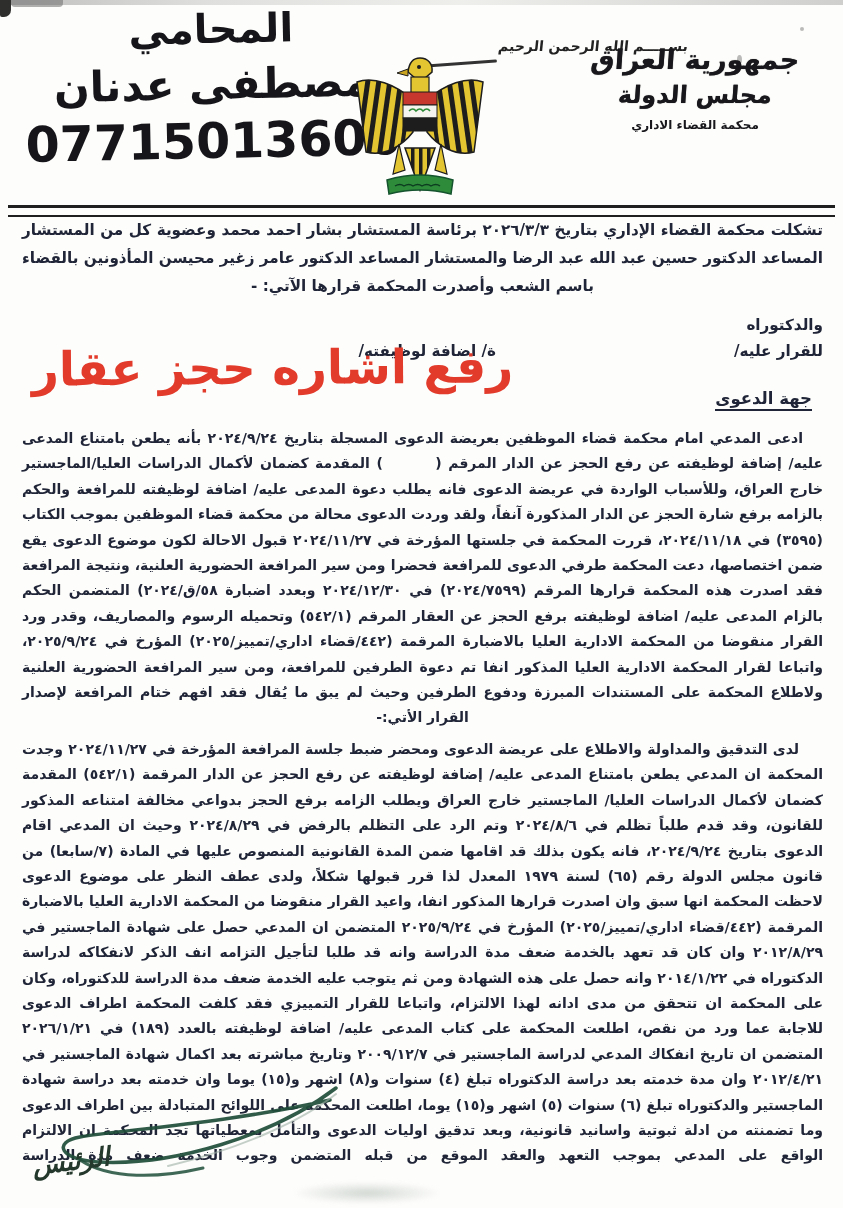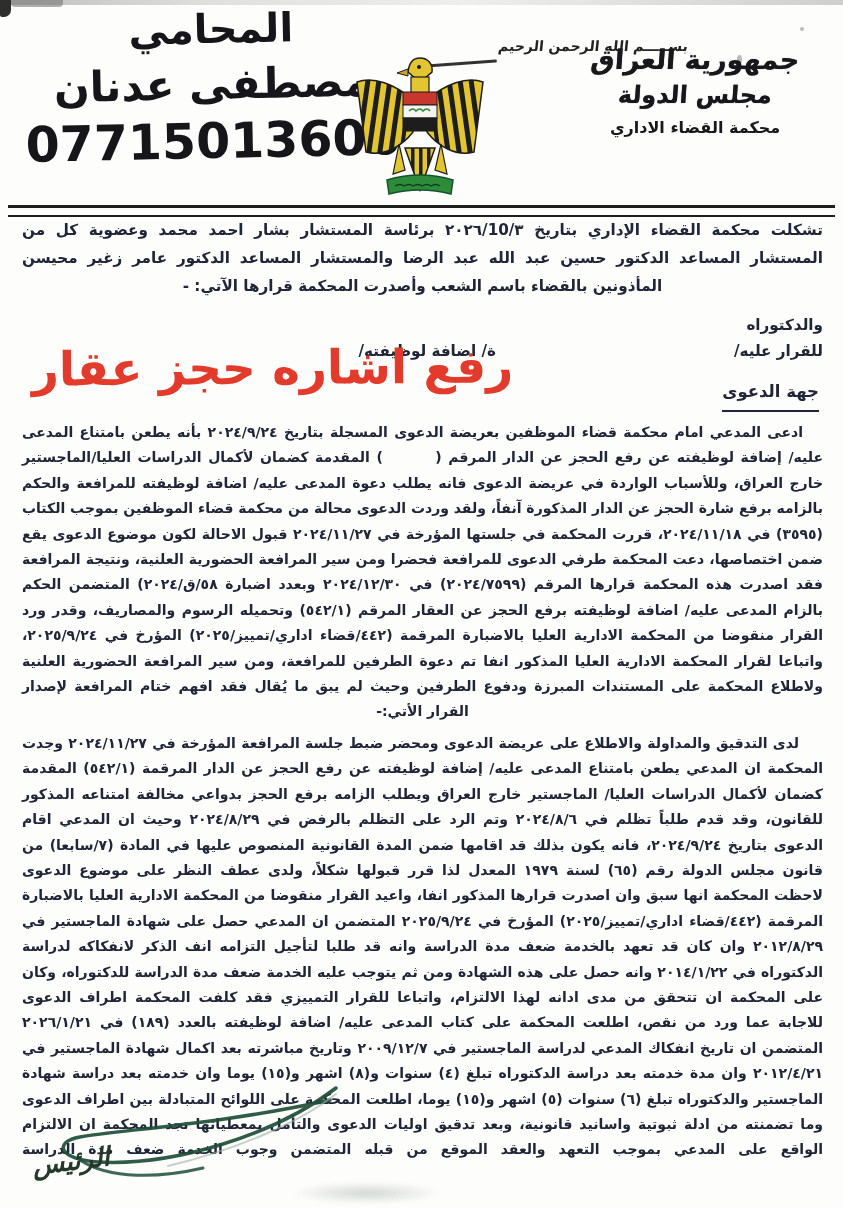--- a/index.html
+++ b/index.html
@@ -29,41 +29,41 @@
   .lawyer-phone{font-size:49px;margin-top:4px;letter-spacing:0px;font-weight:800;}
 
   .basmala{position:absolute;left:468px;top:38px;width:220px;text-align:right;
     font-size:14px;font-weight:700;color:#222;transform:skewX(-6deg);direction:rtl;}
   .basmala-tail{position:absolute;left:425px;top:62px;width:72px;height:3px;background:#333;
     border-radius:2px;transform:rotate(-4deg);}
 
   .court-block{position:absolute;right:8px;top:44px;width:280px;text-align:center;color:#17171c;direction:rtl;}
   .court-line1{font-size:27px;font-weight:800;text-shadow:0 0 .7px #222;transform:skewX(-4deg);}
   .court-line2{font-size:24px;font-weight:800;margin-top:6px;text-shadow:0 0 .7px #222;transform:skewX(-4deg);}
-  .court-line3{font-size:16px;font-weight:800;margin-top:9px;}
+  .court-line3{font-size:12px;font-weight:800;margin-top:9px;}
 
   .emblem{position:absolute;left:349px;top:52px;}
 
   .double-rule{position:absolute;left:8px;right:8px;top:205px;height:7px;
     border-top:3px solid #1f1f1f;border-bottom:2.5px solid #1f1f1f;}
 
   
   .main{position:absolute;left:22px;right:20px;top:216px;direction:rtl;}
   .intro{font-size:15.2px;font-weight:700;line-height:28px;text-align:justify;text-align-last:center;margin:0;}
   .parties{margin-top:12px;font-size:15.2px;font-weight:700;line-height:26px;}
   .party-row{display:flex;align-items:baseline;}
   .party-label{width:112px;flex:none;}
   .party-value.v1{margin-right:112px;}
   .party-value.v2{margin-right:215px;}
 
   .red-stamp{position:absolute;left:30px;top:340px;width:485px;text-align:center;
     font-size:47px;font-weight:800;color:#e23a2b;letter-spacing:1px;transform:rotate(-.4deg);z-index:5;}
 
   .section-heading{display:inline-block;font-size:16.5px;font-weight:800;
-    border-bottom:2.5px solid #202537;padding-bottom:9px;margin:4px;}
+    border-bottom:2.5px solid #202537;padding-bottom:1px;margin:11px;}
   .h1-wrap{margin-top:14px;}
   .h2-wrap{margin-top:22px;}
   .body-par{font-size:14px;font-weight:700;line-height:25.4px;text-align:justify;margin:4px 0 0 0;}
   .body-par.case{text-align-last:center;text-indent:20px;}
   .body-par.decision{text-align-last:justify;text-indent:24px;margin-top:6px;}
 
   
   .signature-svg{position:absolute;left:18px;top:1078px;pointer-events:none;}
   .signature-label{position:absolute;left:32px;top:1146px;font-size:26px;font-weight:800;
     font-style:italic;color:#24382c;transform:rotate(-7deg);direction:rtl;}
@@ -149,21 +149,21 @@
     <div class="court-line2">مجلس الدولة</div>
     <div class="court-line3">محكمة القضاء الاداري</div>
   </div>
 
   <div class="double-rule"></div>
 
   <div class="red-stamp">رفع اشاره حجز عقار</div>
 
   <div class="main">
 
-    <p class="intro">تشكلت محكمة القضاء الإداري بتاريخ ٢٠٢٦/10/٣ برئاسة المستشار بشار احمد محمد وعضوية كل من المستشار المساعد الدكتور حسين عبد الله عبد الرضا والمستشار المساعد الدكتور عامر زغير محيسن المأذونين بالقضاء باسم الشعب وأصدرت المحكمة قرارها الآتي: -</p>
+    <p class="intro">تشكلت محكمة القضاء الإداري بتاريخ ٢٠٢٦/٣/٣ برئاسة المستشار بشار احمد محمد وعضوية كل من المستشار المساعد الدكتور حسين عبد الله عبد الرضا والمستشار المساعد الدكتور عامر زغير محيسن المأذونين بالقضاء باسم الشعب وأصدرت المحكمة قرارها الآتي: -</p>
 
     <div class="parties">
       <div class="party-row">
         <div class="party-label">والدكتوراه</div>
       </div>
       <div class="party-row">
         <div class="party-label">للقرار عليه/</div>
         <div class="party-value v2">ة/ اضافة لوظيفته/</div>
       </div>
     </div>

